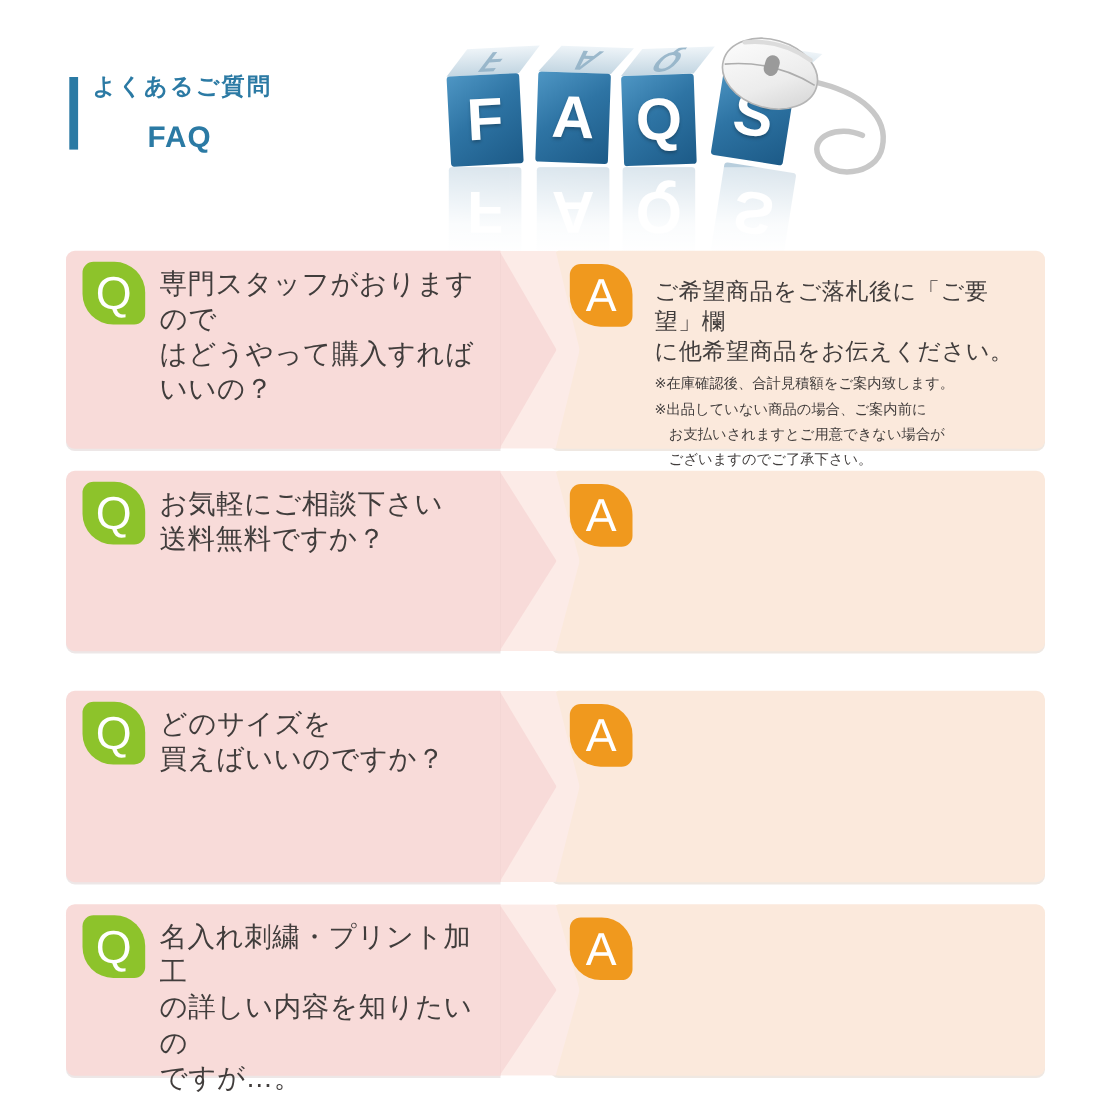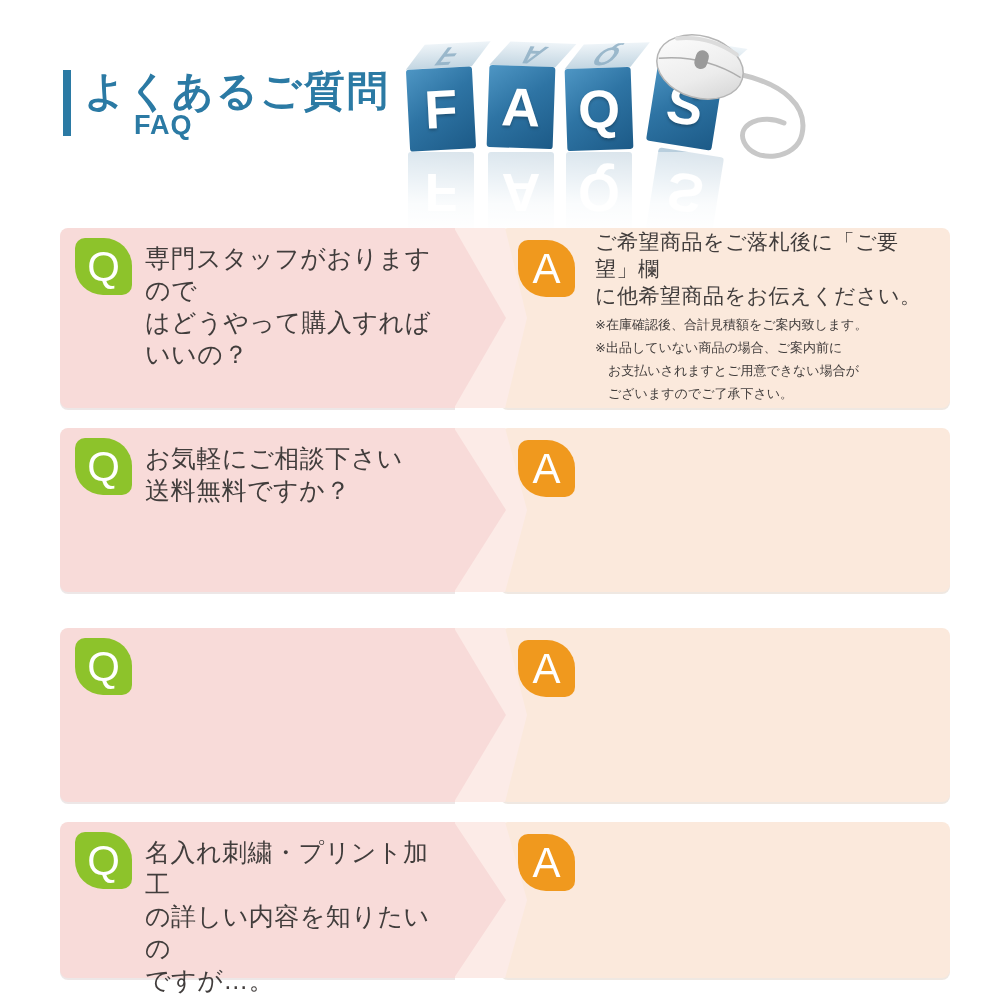--- a/index.html
+++ b/index.html
@@ -4,21 +4,21 @@
 <style>
   html,body{margin:0;padding:0;background:#f2f2f2;}
   .page{
     position:relative;width:1000px;height:1000px;margin:0 auto;
     background:#fff;overflow:hidden;
     font-family:"Liberation Sans","DejaVu Sans",sans-serif;
     color:var(--text,#413d3c);
   }
   
   .accent-bar{position:absolute;left:63px;top:70px;width:8px;height:66px;background:var(--accent-blue,#2b7aa4);}
-  .page-title{position:absolute;left:84px;top:64px;margin:0;font-size:41px;font-weight:bold;color:var(--accent-blue,#2b7aa4);letter-spacing:2px;}
+  .page-title{position:absolute;left:84px;top:64px;margin:0;font-size:21px;font-weight:bold;color:var(--accent-blue,#2b7aa4);letter-spacing:2px;}
   .page-subtitle{position:absolute;left:86px;top:110px;font-size:27px;font-weight:bold;color:var(--accent-blue,#2b7aa4);letter-spacing:1px;margin-left:48px;}
 
   
   .cubes{position:absolute;left:400px;top:28px;width:430px;height:200px;}
   .cube{position:absolute;width:66px;height:82px;}
   .cube1{left:8px;top:40px;transform:rotate(-3deg);}
   .cube2{left:88px;top:38px;transform:rotate(2deg);}
   .cube3{left:166px;top:40px;transform:rotate(-2deg);}
   .cube4{left:252px;top:36px;transform:rotate(9deg);}
   .cube-front{
@@ -78,21 +78,21 @@
   .badge{
     position:absolute;width:57px;height:57px;border-radius:10px 28px 10px 28px;
     color:#fff;font-size:42px;display:flex;align-items:center;justify-content:center;
   }
   .q-badge{left:15px;top:10px;background:var(--q-green,#8dc32b);}
   .a-badge{left:18px;top:12px;background:var(--a-orange,#f0991e);}
   .q-text{
     position:absolute;left:85px;top:14px;right:10px;
     font-size:25px;line-height:32px;white-space:pre-line;letter-spacing:.5px;
   }
-  .a-text{position:absolute;left:95px;top:0;right:10px;}
+  .a-text{position:absolute;left:95px;top:24px;right:10px;}
   .a-main{font-size:21px;line-height:27px;white-space:pre-line;letter-spacing:.5px;}
   .a-notes{font-size:13px;line-height:23px;margin-top:4px;white-space:pre-line;}
 </style>
 </head>
 <body>
 
 <div class="page">
 
   <div class="accent-bar"></div>
   <h1 class="page-title">よくあるご質問</h1>
@@ -185,20 +185,22 @@
   </section>
 
   <section class="faq-row row3">
     <div class="arrow-light"></div>
     <div class="arrow-dark"></div>
     <div class="a-block">
       <div class="badge a-badge">A</div>
     </div>
     <div class="q-block">
       <div class="badge q-badge">Q</div>
+      <div class="q-text">どのサイズを
+買えばいいのですか？</div>
     </div>
   </section>
 
   <section class="faq-row row4">
     <div class="arrow-light"></div>
     <div class="arrow-dark"></div>
     <div class="a-block">
       <div class="badge a-badge">A</div>
     </div>
     <div class="q-block">

